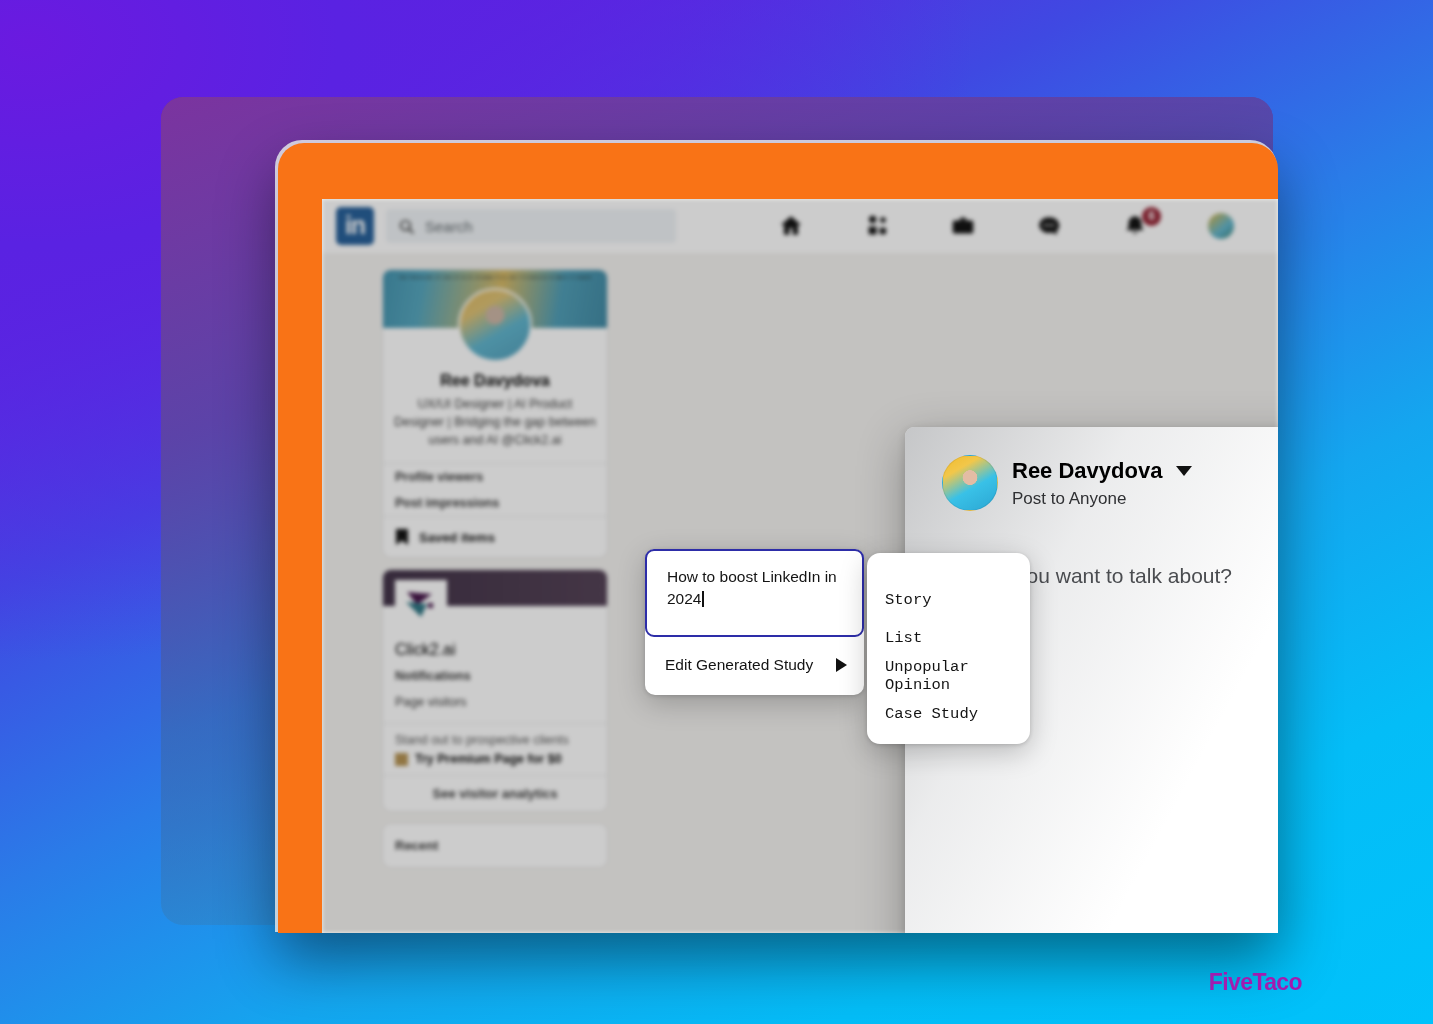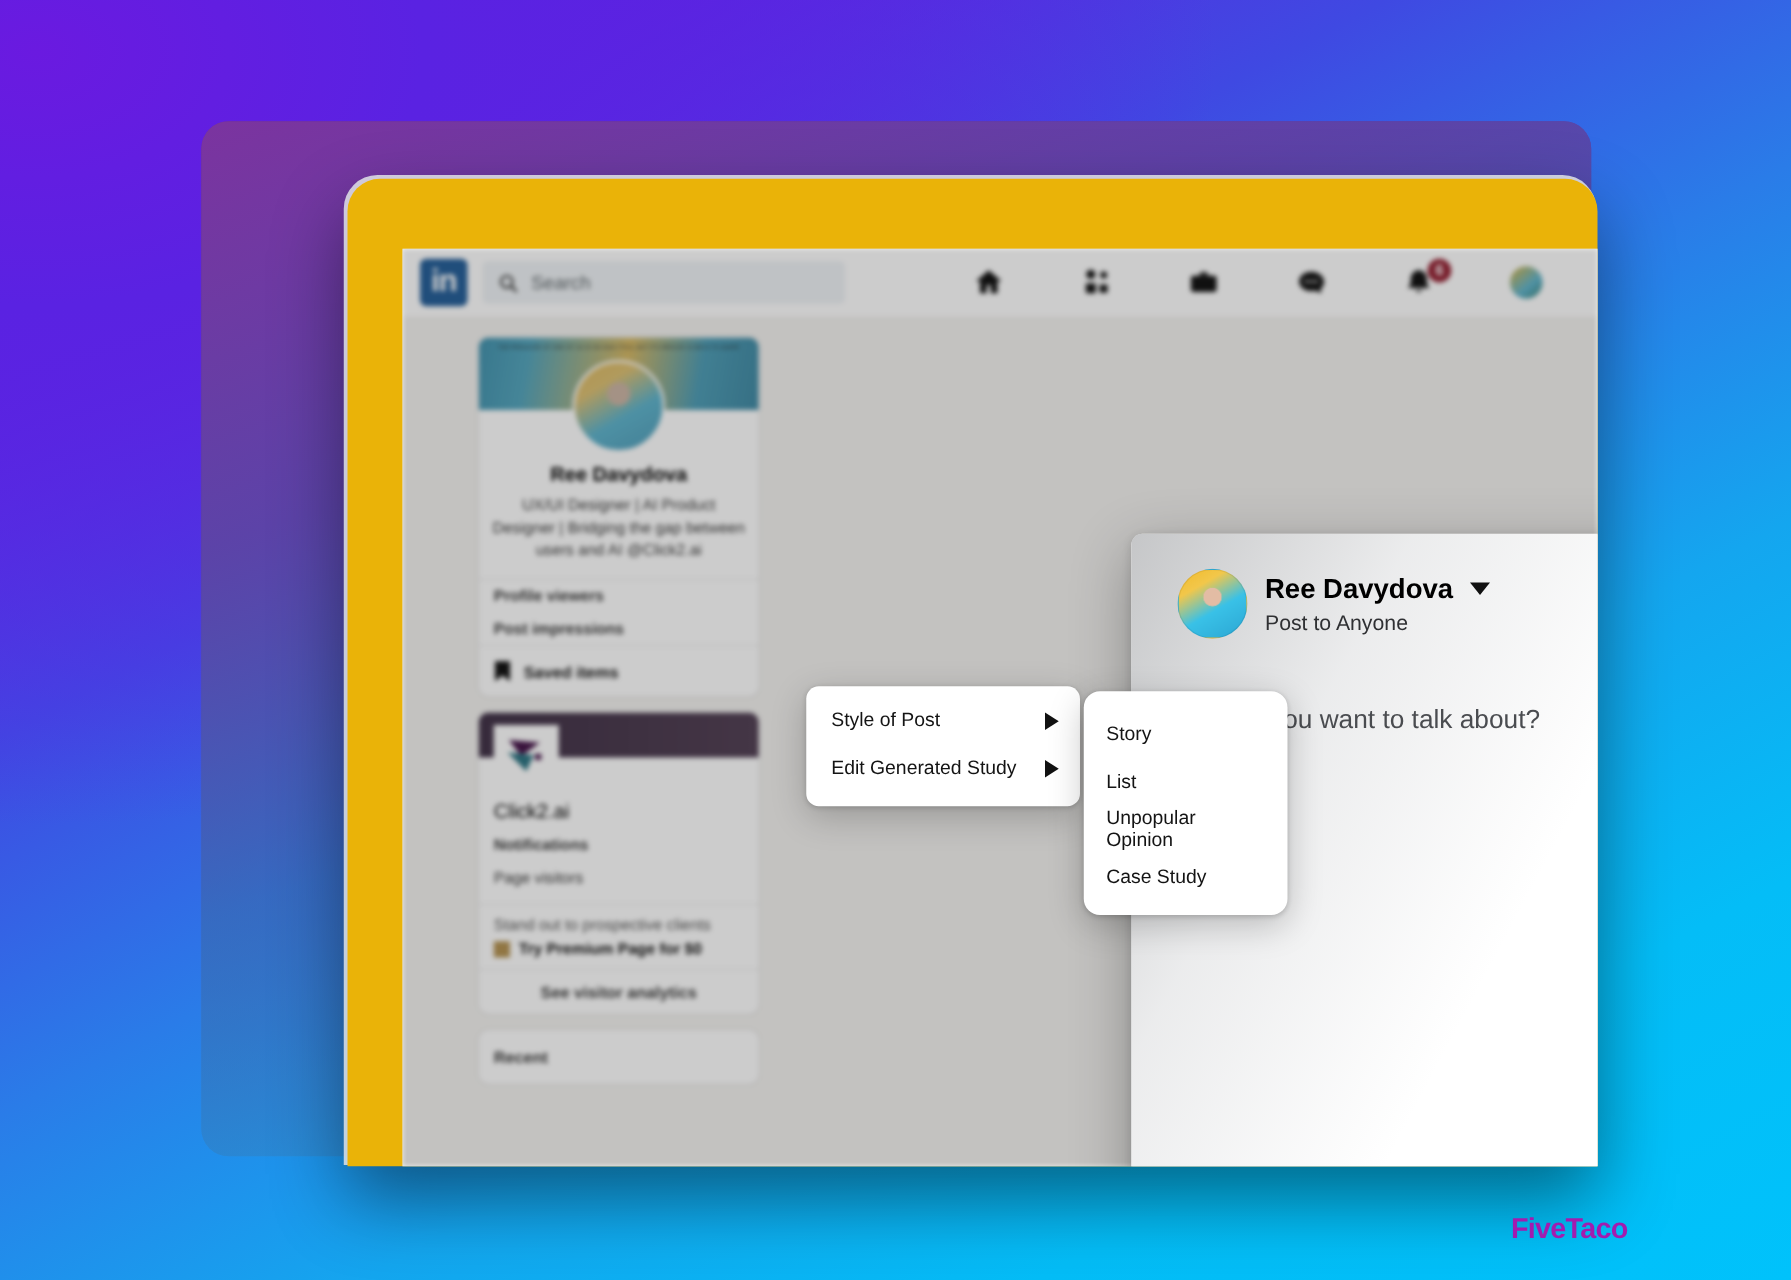--- a/index.html
+++ b/index.html
@@ -26,21 +26,21 @@
     background:linear-gradient(165deg,#6e2f96 0%, #5b3d9d 30%, #3f63b8 55%, #2a8fd6 78%, #1aa9ea 100%);
   }
   .plate-tint{ position:absolute; inset:0;
     background:linear-gradient(160deg, rgba(124,52,160,.92) 0%, rgba(92,68,170,.85) 28%, rgba(48,110,200,.55) 52%, rgba(20,160,235,.25) 76%, rgba(0,190,250,.08) 100%);
   }
 
   
   .laptop{
     position:absolute; left:278px; top:143px; width:1000px; height:790px;
     border-radius:26px 26px 0 0;
-    background:#eab308;
+    background:#f97316;
     box-shadow: -2px -2px 0 1px rgba(225,228,232,.85), 0 26px 60px rgba(0,0,0,.45);
   }
   .laptop-screen{
     position:absolute; left:44px; top:56px; right:0; bottom:0;
     background:#f2f2ef; overflow:hidden;
   }
 
   
   .li-page{ position:absolute; inset:0; filter:blur(2.1px) saturate(.62) brightness(.80); }
 
@@ -135,23 +135,24 @@
     vertical-align:-3px; margin-left:1px; }
   .menu-item{
     display:flex; align-items:center; justify-content:space-between;
     padding:0 17px 0 20px; height:38px; font-size:15.5px; color:#141414;
   }
   .menu-list{ padding:9px 0 11px; }
   .arrow{ width:0;height:0;border-top:7px solid transparent;border-bottom:7px solid transparent;border-left:11px solid #111; }
 
   .submenu{
     position:absolute; left:867px; top:553px; width:163px;
-    background:#fff; border-radius:13px; padding:16px 0 11px;
+    background:#fff; border-radius:13px; padding:28px 0 11px;
     box-shadow:0 8px 28px rgba(0,0,0,.22), 0 1px 4px rgba(0,0,0,.16);
     z-index:31;
+    font-family:Liberation Mono, monospace;
   }
   .sub-item{ height:38px; display:flex; align-items:center; padding:0 18px; font-size:15.5px; color:#141414; }
   .sub-item.active{
     color:#fff; border-radius:19px; margin:0 -1px; padding-left:19px;
     background:linear-gradient(90deg,#8b2496 0%, #8a2497 22%, #6a47b8 52%, #3b8fd8 76%, #29a8e4 100%);
   }
 
   
   .brand{
     position:absolute; right:131px; bottom:28px;
@@ -302,25 +303,24 @@
         </div>
       </div>
 
       <div class="cmp-placeholder">What do you want to talk about?</div>
 
     </div>
   </div>
 </div>
 
 <div class="menu">
+  <div class="menu-input">
+    <span>How to boost LinkedIn in 2024</span><i class="caret-bar"></i>
+  </div>
   <div class="menu-list">
-    <div class="menu-item">
-      <span>Style of Post</span>
-      <i class="arrow"></i>
-    </div>
     <div class="menu-item">
       <span>Edit Generated Study</span>
       <i class="arrow"></i>
     </div>
   </div>
 </div>
 
 <div class="submenu">
   <div class="sub-item">
     <span>Story</span>

